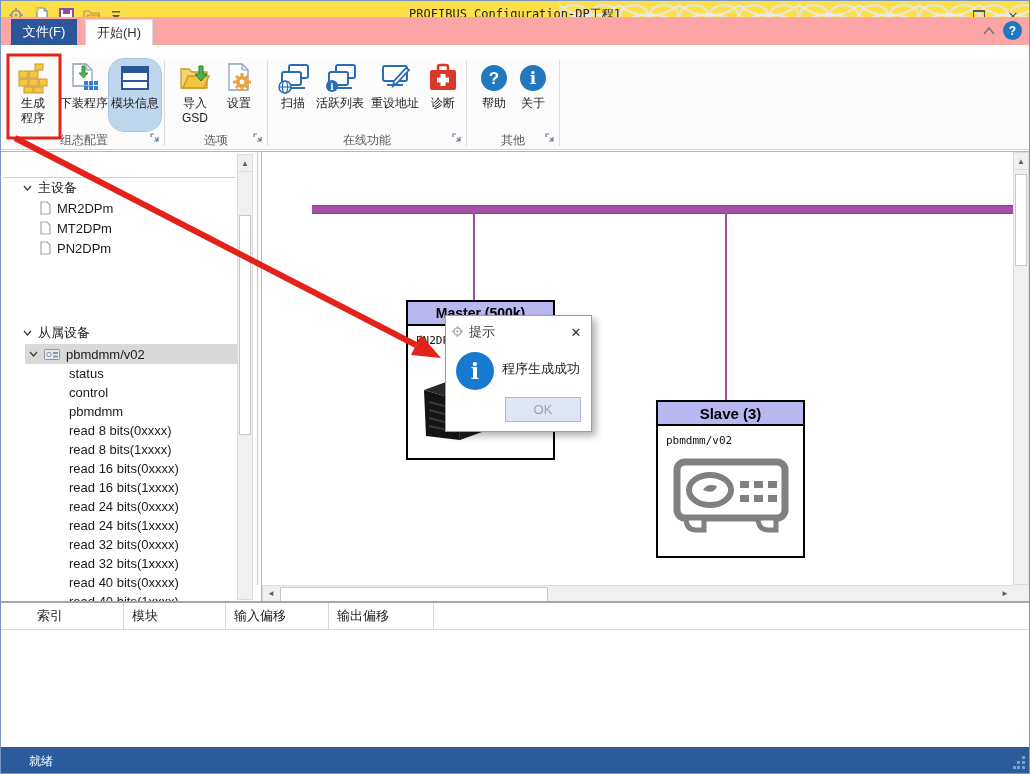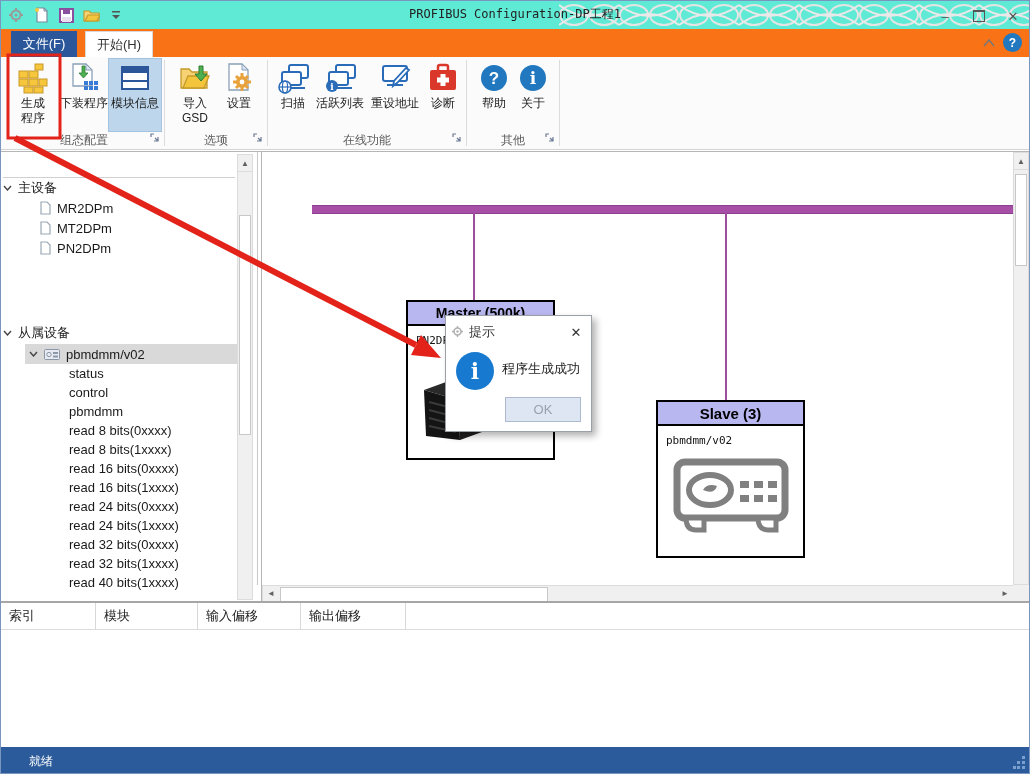--- a/index.html
+++ b/index.html
@@ -1,29 +1,29 @@
 <!DOCTYPE html>
 <html><head>
 <meta charset="utf-8">
 <style>
   html,body{margin:0;padding:0;background:#d4d4d4;font-family:"Liberation Sans",sans-serif;}
   .window{position:relative;width:1030px;height:774px;background:#fff;border:1px solid #7a96c0;box-sizing:border-box;overflow:hidden;}
 
   
-  .titlebar{position:absolute;left:0;top:0;width:100%;height:28px;background:#5eead4;}
+  .titlebar{position:absolute;left:0;top:0;width:100%;height:28px;background:#fde047;}
   .titlebar .pattern{position:absolute;right:0;top:0;height:28px;}
   .qat{position:absolute;left:6px;top:3px;display:flex;align-items:center;gap:7px;height:22px;}
   .qat .qbtn{width:18px;height:18px;display:flex;align-items:center;justify-content:center;}
   .title-text{position:absolute;left:50%;top:5px;transform:translateX(-50%);font-family:"DejaVu Sans Mono",monospace;font-size:12px;color:#222;white-space:nowrap;}
   .wcontrols{position:absolute;right:6px;top:0;height:26px;display:flex;align-items:center;gap:14px;}
   .wc{width:20px;height:20px;display:flex;align-items:center;justify-content:center;color:#555;font-size:13px;cursor:default;}
   .wc .maxbox{display:inline-block;width:10px;height:9px;border:1px solid #555;border-top-width:2px;}
 
   
-  .tabrow{position:absolute;left:0;top:28px;width:100%;height:28px;background:#f97316;}
+  .tabrow{position:absolute;left:0;top:16px;width:100%;height:28px;background:#fca5a5;}
   .tab{position:absolute;top:2px;height:26px;display:flex;align-items:center;justify-content:center;font-size:13px;box-sizing:border-box;}
   .tab-file{left:10px;width:66px;background:#2b579a;color:#fff;}
   .tab-start{left:84px;width:68px;background:#fff;color:#333;border:1px solid #d8d8d8;border-bottom:none;}
   .tabrow-right{position:absolute;right:7px;top:4px;display:flex;align-items:center;gap:6px;}
   .collapse-chevron{width:16px;height:16px;display:flex;align-items:center;justify-content:center;}
   .help-round{width:19px;height:19px;border-radius:50%;background:#2178be;color:#fff;font-weight:bold;font-size:12px;display:flex;align-items:center;justify-content:center;}
 
   
   .ribbon{position:absolute;left:0;top:56px;width:100%;height:93px;background:#fbfbfc;border-bottom:1px solid #d4d4d4;display:flex;padding-left:4px;box-sizing:border-box;}
   .rgroup{display:flex;flex-direction:column;}
@@ -37,21 +37,21 @@
   .rbtn.active{background:#bdd6ec;outline:1px solid #a3c3de;}
 
   
   .main{position:absolute;left:0;top:150px;width:100%;height:450px;border-top:1px solid #b5b5b5;box-sizing:border-box;background:#fff;}
   
   .tree{position:absolute;left:0;top:0;width:236px;height:450px;overflow:hidden;font-size:13px;color:#1a1a1a;}
   .tree-sep{height:1px;background:#d0d0d0;margin:25px 2px 0 2px;}
   .trow{display:flex;align-items:center;height:20px;white-space:nowrap;}
   .trow.small{height:19px;}
   .trow .tic{margin-right:6px;display:flex;align-items:center;}
-  .lvl0{padding-left:2px;}
+  .lvl0{padding-left:22px;}
   .lvl1{padding-left:39px;}
   .lvl1d{padding-left:28px;}
   .lvl2{padding-left:68px;}
   .tspacer{height:64px;}
   .trow.selected{background:linear-gradient(to right,transparent 24px,#d9d9d9 24px);}
   
   .vscroll{position:absolute;width:16px;background:#f0f0f0;border:1px solid #dcdcdc;box-sizing:border-box;}
   .tree-vscroll{left:236px;top:2px;height:446px;}
   .canvas-vscroll{left:1012px;top:0px;height:433px;}
   .sbtn{height:16px;display:flex;align-items:center;justify-content:center;font-size:8px;color:#606060;background:#f0f0f0;border-bottom:1px solid #dcdcdc;}
@@ -79,21 +79,21 @@
   .dialog-body{position:relative;height:60px;}
   .info-circle{position:absolute;left:10px;top:4px;width:38px;height:38px;border-radius:50%;background:#1779cf;color:#fff;display:flex;align-items:center;justify-content:center;font-size:22px;font-weight:bold;font-family:"DejaVu Serif",serif;}
   .dialog-msg{position:absolute;left:56px;top:12px;font-size:13px;color:#222;}
   .ok-btn{position:absolute;left:59px;top:81px;width:76px;height:25px;background:#dde6f2;border:1px solid #adb9cc;color:#9aa1ad;font-size:13px;display:flex;align-items:center;justify-content:center;box-sizing:border-box;}
 
   
   .overlay{position:absolute;left:0;top:0;width:1030px;height:774px;pointer-events:none;z-index:60;}
 
   
   .bottom{position:absolute;left:0;top:600px;width:100%;height:146px;background:#fff;border-top:2px solid #a6a6a6;box-sizing:border-box;}
-  .btable-header{display:flex;height:26px;align-items:center;border-bottom:1px solid #dcdcdc;font-size:13px;color:#222;}
+  .btable-header{display:flex;height:26px;align-items:center;border-bottom:1px solid #dcdcdc;font-size:13px;color:#222;padding-left:28px;}
   .bcol{height:100%;display:flex;align-items:center;padding-left:8px;border-right:1px solid #d8d8d8;box-sizing:border-box;}
   .bcol.c0{width:95px;} .bcol.c1{width:102px;} .bcol.c2{width:103px;} .bcol.c3{width:105px;}
 
   
   .statusbar{position:absolute;left:0;top:746px;width:100%;height:28px;background:#2b5b9b;color:#fff;display:flex;align-items:center;font-size:12px;}
   .statusbar .stxt{margin-left:28px;}
   .grip{position:absolute;right:3px;bottom:3px;}
 </style>
 </head>
 <body>
@@ -208,21 +208,21 @@
                   <rect x="21" y="19" width="4" height="4"></rect>
                   <rect x="26" y="19" width="4" height="4"></rect>
                   <rect x="16" y="24" width="4" height="4"></rect>
                   <rect x="21" y="24" width="4" height="4"></rect>
                   <rect x="26" y="24" width="4" height="4"></rect>
                 </g>
             </svg>
           </span>
           <span class="rbtn-label">下装程序</span>
         </div>
-        <div class="rbtn active" style="width:52px;">
+        <div class="rbtn active" style="width:52px;border-radius:15px;">
           <span class="ric">
             <svg width="32" height="32">
               <rect x="3" y="5" width="26" height="22" fill="#fff" stroke="#2b579a" stroke-width="2"></rect>
               <rect x="3" y="5" width="26" height="6" fill="#2b579a"></rect>
               <line x1="3" y1="19" x2="29" y2="19" stroke="#2b579a" stroke-width="2"></line>
             </svg>
           </span>
           <span class="rbtn-label">模块信息</span>
         </div>
       </div>
@@ -463,20 +463,23 @@
           <span>read 24 bits(0xxxx)</span>
         </div>
       <div class="trow small lvl2">
           <span>read 24 bits(1xxxx)</span>
         </div>
       <div class="trow small lvl2">
           <span>read 32 bits(0xxxx)</span>
         </div>
       <div class="trow small lvl2">
           <span>read 32 bits(1xxxx)</span>
+        </div>
+      <div class="trow small lvl2">
+          <span>read 40 bits(0xxxx)</span>
         </div>
       <div class="trow small lvl2">
           <span>read 40 bits(1xxxx)</span>
         </div>
     </div>
 
     <div class="vscroll tree-vscroll">
       <div class="sbtn">▲</div>
       <div class="sthumb" style="top:60px;height:218px;"></div>
       <div class="sbtn bottom">▼</div>

